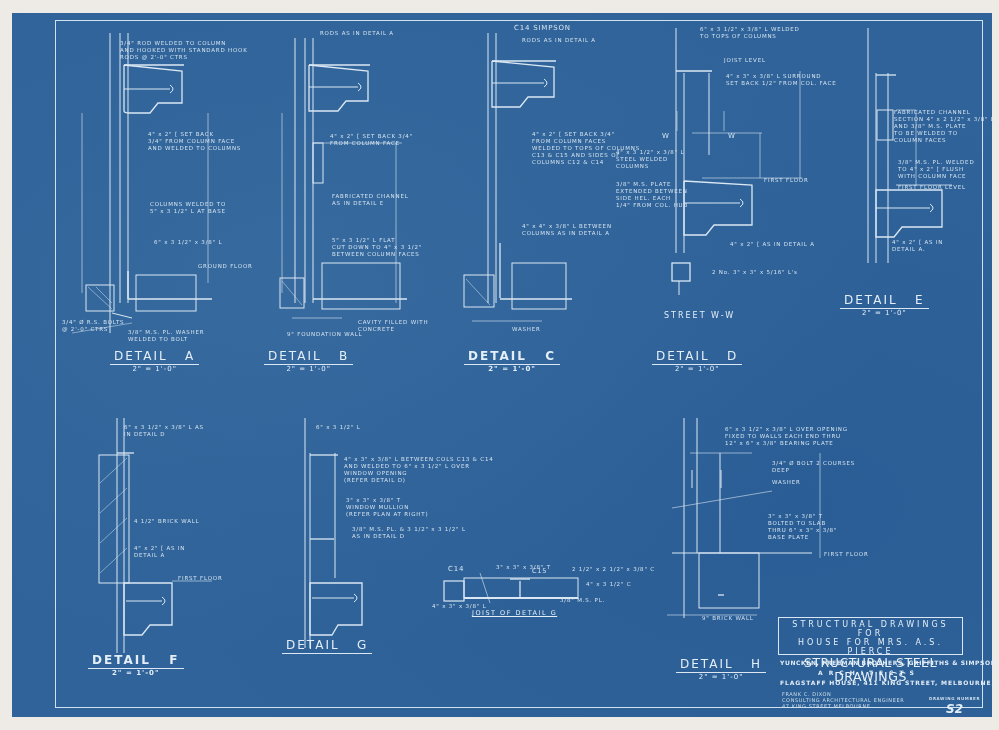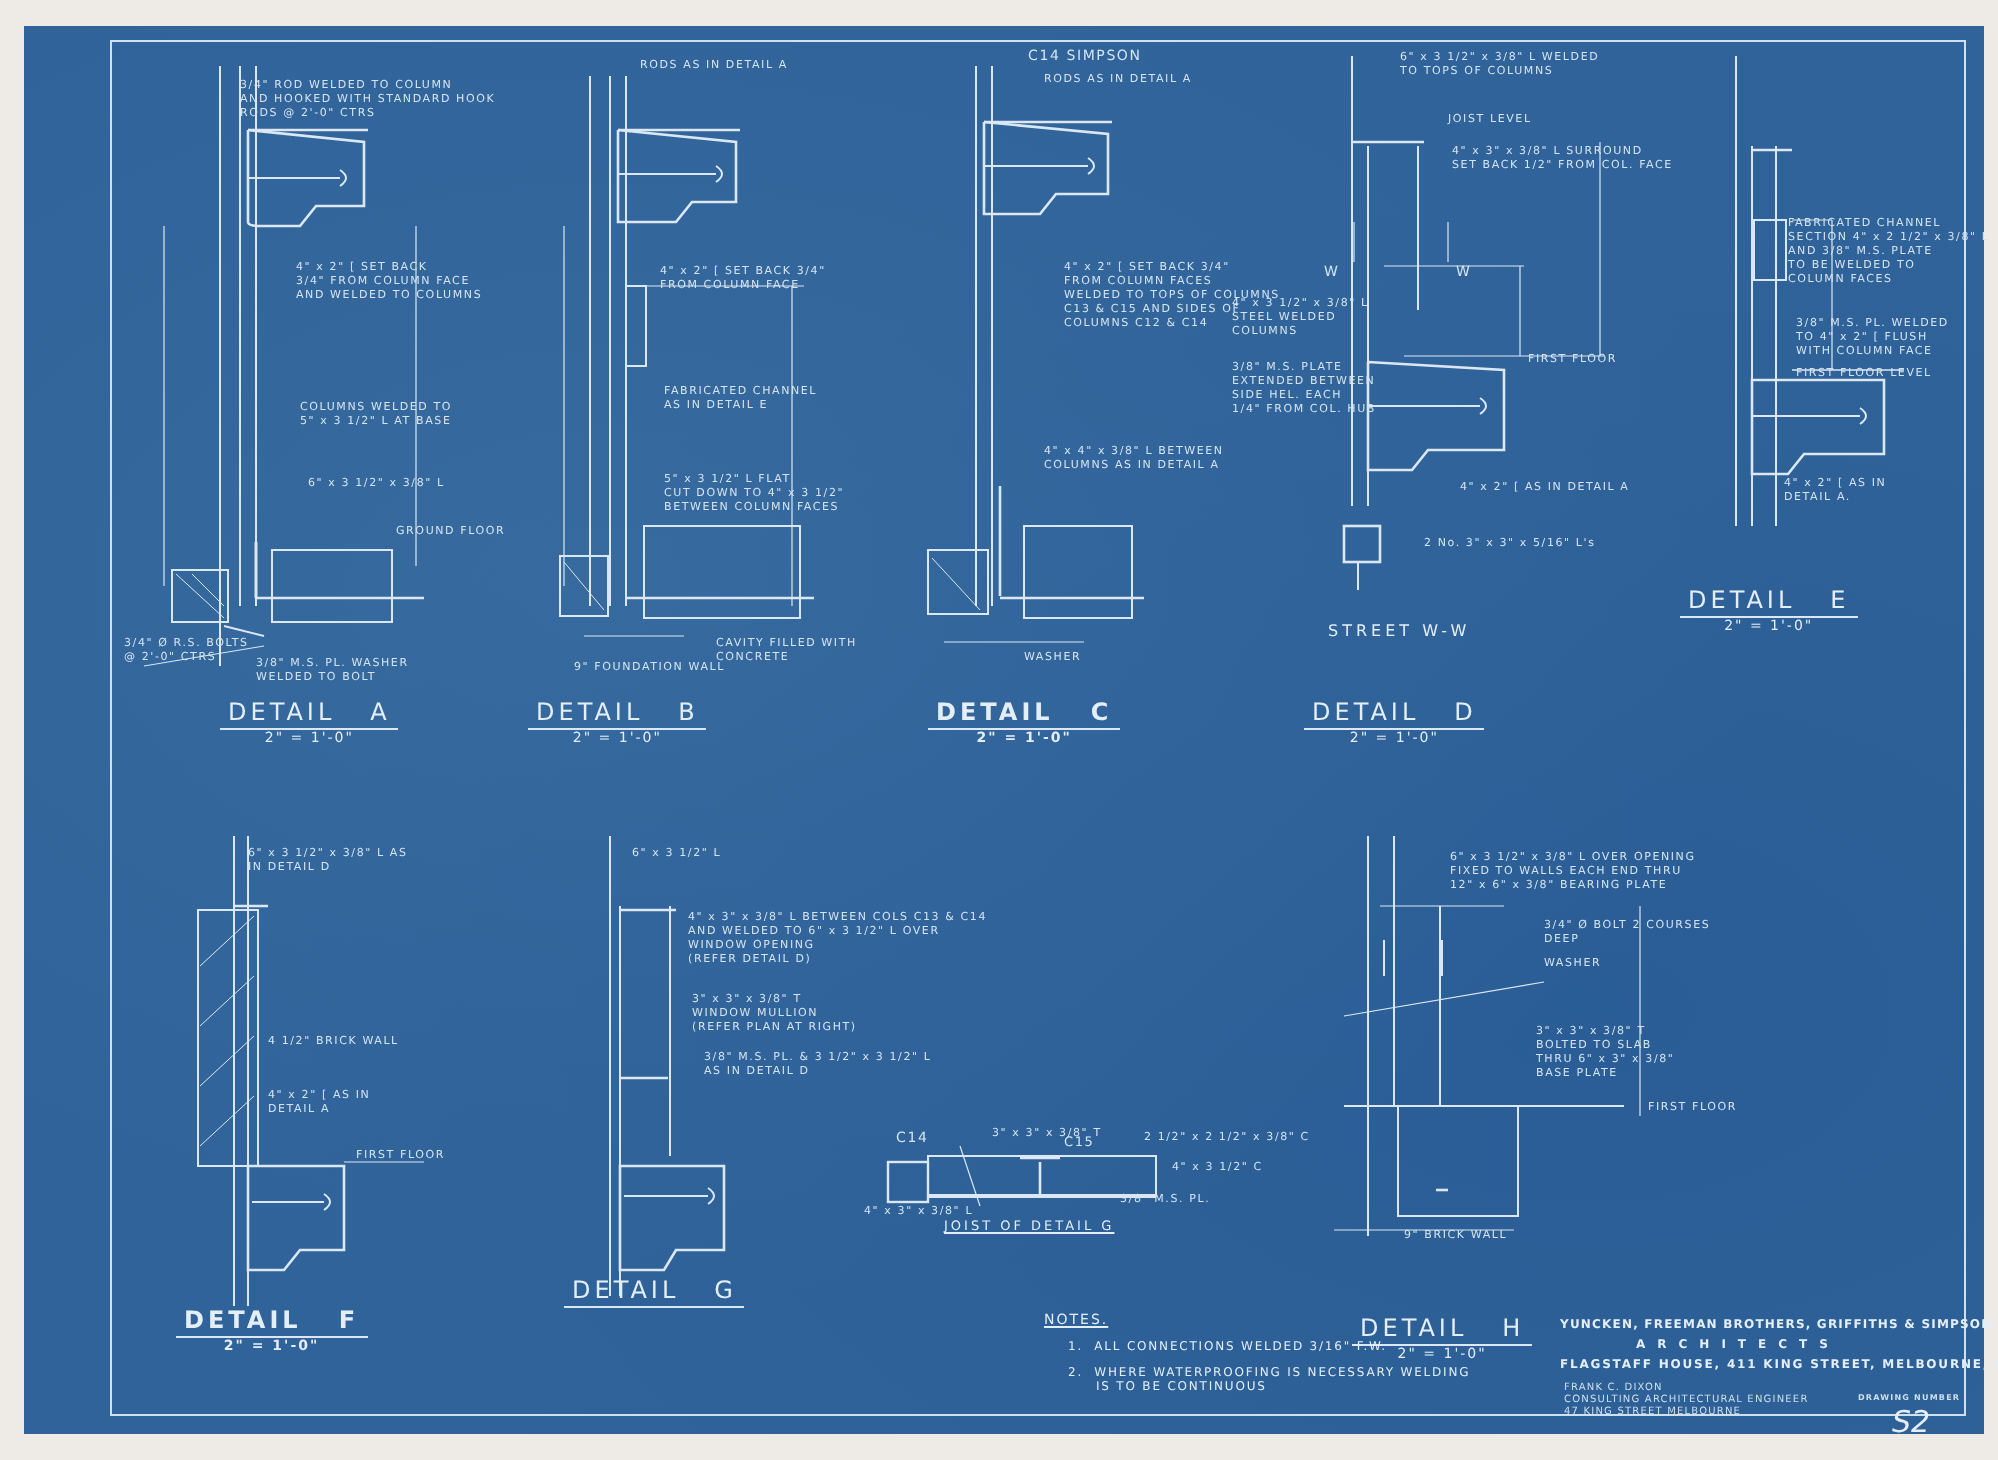--- a/index.html
+++ b/index.html
@@ -13,21 +13,21 @@
   .detail-scale{font-size:7px;letter-spacing:1px;text-align:center;}
   .note{font-size:5.5px;letter-spacing:0.8px;color:#d6e4f0;line-height:7px;}
   .sec-title{font-size:8px;letter-spacing:2px;}
   .tb-box{position:absolute;left:778px;top:617px;width:185px;height:38px;border:1.5px solid #dbe8f3;box-sizing:border-box;padding:2px 6px;}
   .tb-line1,.tb-line2{font-size:8px;letter-spacing:3px;color:#e4eef7;line-height:9px;text-align:center;}
   .tb-line3{font-size:12.5px;letter-spacing:0.5px;color:#e8f1f8;line-height:14px;text-align:center;}
   .tb-firm{font-size:6px;font-weight:bold;letter-spacing:0.6px;}
   .tb-arch{font-size:6px;letter-spacing:6px;font-weight:bold;}
   .tb-addr{font-size:6px;letter-spacing:0.9px;font-weight:bold;}
   .tb-eng{font-size:5px;letter-spacing:0.6px;line-height:6px;color:#cfdeea;}
-  .sheet-no{font-size:15px;font-style:italic;}
+  .sheet-no{font-size:12px;font-style:italic;font-weight:bold;}
   .notes-title{font-size:7px;letter-spacing:1px;text-decoration:underline;}
   .notes-item{font-size:6px;letter-spacing:0.9px;line-height:7px;}
 </style>
 </head>
 <body>
 
 <div class="sheet">
   <div class="inner-border"></div>
 
   <svg class="drawing" width="980" height="704" viewBox="0 0 980 704" fill="none" stroke="#dbe8f3" stroke-width="1">
@@ -355,27 +355,26 @@
   <div class="lbl note" style="left:760px;top:466px;">WASHER</div>
   <div class="lbl note" style="left:756px;top:500px;">
       <div>3" x 3" x 3/8" T</div>
       <div>BOLTED TO SLAB</div>
       <div>THRU 6" x 3" x 3/8"</div>
       <div>BASE PLATE</div>
     </div>
   <div class="lbl note" style="left:812px;top:538px;">FIRST FLOOR</div>
   <div class="lbl note" style="left:690px;top:602px;">9" BRICK WALL</div>
 
-  <div class="lbl" style="left:510px;top:643px;">
-    <div class="notes-title">NOTES.</div>
-    <div class="notes-item" style="margin-top:6px;margin-left:12px;"><span>1.</span>&nbsp;&nbsp;<span>ALL CONNECTIONS WELDED 3/16" F.W.</span></div>
-    <div class="notes-item" style="margin-top:6px;margin-left:12px;"><span>2.</span>&nbsp;&nbsp;<span>WHERE WATERPROOFING IS NECESSARY WELDING</span></div>
-    <div class="notes-item" style="margin-left:26px;">IS TO BE CONTINUOUS</div>
-  </div>
-
+
+  <div class="tb-box" style="left:766px;top:604px;">
+    <div class="tb-line1">STRUCTURAL DRAWINGS FOR</div>
+    <div class="tb-line2">HOUSE FOR MRS. A.S. PIERCE</div>
+    <div class="tb-line3">STRUCTURAL STEEL DRAWINGS</div>
+  </div>
   <div class="lbl tb-firm" style="left:768px;top:646px;">YUNCKEN, FREEMAN BROTHERS, GRIFFITHS &amp; SIMPSON</div>
   <div class="lbl tb-arch" style="left:806px;top:656px;">ARCHITECTS</div>
   <div class="lbl tb-addr" style="left:768px;top:666px;">FLAGSTAFF HOUSE, 411 KING STREET, MELBOURNE, C1</div>
   <div class="lbl tb-eng" style="left:770px;top:678px;">
     <div>FRANK C. DIXON</div>
     <div>CONSULTING ARCHITECTURAL ENGINEER</div>
     <div>47 KING STREET MELBOURNE</div>
   </div>
   <div class="lbl tb-eng" style="left:917px;top:683px;font-size:4px;font-weight:bold;">DRAWING NUMBER</div>
   <div class="lbl sheet-no" style="left:934px;top:689px;">S2</div>

